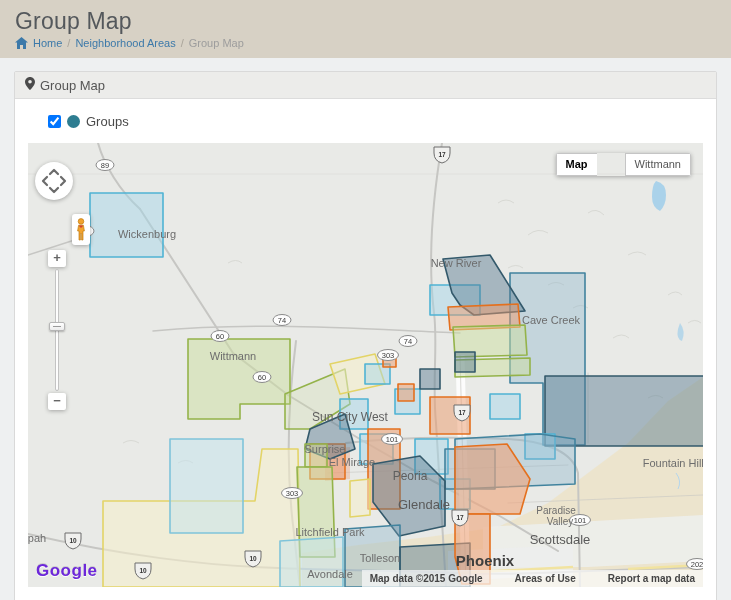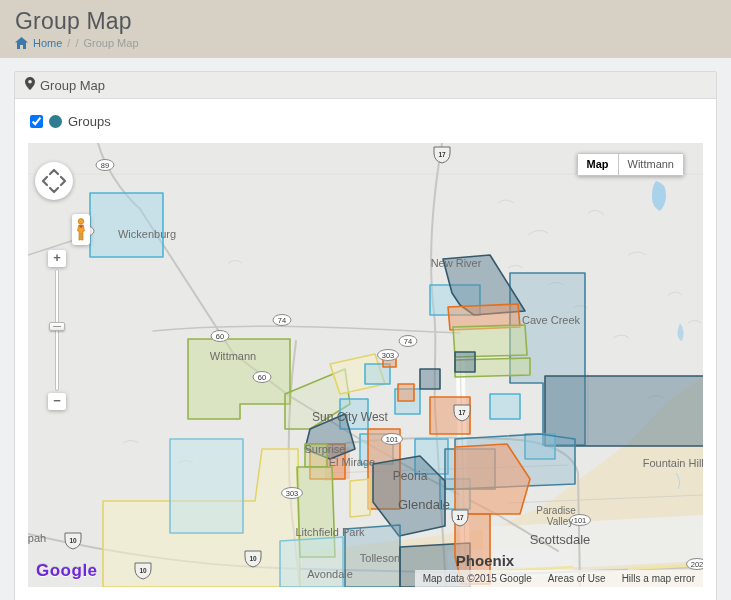--- a/index.html
+++ b/index.html
@@ -13,21 +13,21 @@
   .top-strip { background:#d7d1c5; padding:8px 16px 9px 15px; }
   .page-title { margin:0; font-size:23px; font-weight:400; color:#54585c; letter-spacing:.2px; }
   .breadcrumb { margin-top:2px; font-size:11px; color:#9d9d9d; display:flex; align-items:center; gap:5px; }
   .breadcrumb a { color:#3c79a9; text-decoration:none; }
   .crumb-sep { color:#a9a49a; }
   .home-icon svg { display:block; }
   
   .panel { margin:13px 14px 0 14px; background:#fff; border:1px solid #d9d9d9; border-radius:2px; }
   .panel-header { background:#ececea; border-bottom:1px solid #dcdcdc; padding:5px 10px; font-size:13px; color:#555; display:flex; align-items:center; gap:5px; }
   .panel-body { padding:13px 13px 14px 13px; }
-  .groups-row { display:flex; align-items:center; gap:6px; font-size:13px; color:#4a4a4a; margin:2px 0 14px 2px; }
+  .groups-row { display:flex; align-items:center; gap:6px; font-size:13px; color:#4a4a4a; margin:2px 0 14px 20px; }
   .groups-row input { margin:0; width:13px; height:13px; }
   .group-dot { width:13px; height:13px; border-radius:50%; background:#2e7d91; display:inline-block; }
   
   .map-wrap { position:relative; width:675px; height:444px; background:#e9eae7; overflow:hidden;padding-left:11px; }
   .map-wrap svg.basemap { position:absolute; inset:0; font-family:"Liberation Sans", sans-serif; }
   .rd { fill:none; stroke:#c6c6c3; stroke-linecap:round; }
   .pg { stroke-width:1.6; stroke-linejoin:round; }
   .pg-dark  { stroke:#33596b; fill:rgba(84,120,141,.45); }
   .pg-steel { stroke:#41839e; fill:rgba(130,175,200,.35); }
   .pg-teal  { stroke:#4fb3d4; fill:rgba(160,212,232,.45); }
@@ -49,44 +49,45 @@
   
   .ctl { position:absolute; box-shadow:0 1px 4px rgba(0,0,0,.3); background:#fff; }
   .pan-ctl { left:7px; top:19px; width:38px; height:38px; border-radius:50%; cursor:pointer; }
   .pegman-ctl { left:44px; top:71px; width:18px; height:31px; border-radius:3px; display:flex; align-items:center; justify-content:center; cursor:pointer; }
   .zoom-btn { left:20px; width:18px; height:17px; border-radius:2px; color:#666; font-size:13px; line-height:15px; text-align:center; cursor:pointer; font-weight:bold; }
   .zoom-in { top:107px; } .zoom-out { top:250px; }
   .zoom-track { position:absolute; left:27px; top:126px; width:4px; height:122px; background:#fdfdfd; border:1px solid #c3c3c3; border-radius:2px; }
   .zoom-handle { left:21px; top:179px; width:16px; height:9px; border-radius:2px; border:1px solid #b5b5b5; cursor:grab;
                  background:linear-gradient(#fff,#ececec); box-shadow:0 1px 2px rgba(0,0,0,.25); position:absolute;}
   .zoom-handle::after{ content:""; display:block; margin:3px auto 0; width:8px; height:1px; background:#9a9a9a; }
-  .maptype { position:absolute; right:19px; top:10px; display:flex; box-shadow:0 1px 4px rgba(0,0,0,.3); border-radius:2px; overflow:hidden; }
+  .maptype { position:absolute; right:12px; top:10px; display:flex; box-shadow:0 1px 4px rgba(0,0,0,.3); border-radius:2px; overflow:hidden;gap:28px; }
   .maptype button { border:1px solid #c5c5c5; background:#fff; font-family:"Liberation Sans",sans-serif;
                     font-size:11px; color:#565656; padding:4px 9px 5px; cursor:pointer; }
   .maptype .mt-map { font-weight:bold; color:#000; border-right:none; }
   .google-logo { position:absolute; left:8px; bottom:6px; font-size:17px; font-weight:bold; letter-spacing:.5px;
                  color:#6d28d9; text-shadow:0 1px 0 rgba(255,255,255,.9), 0 -1px 0 rgba(120,120,120,.25); cursor:pointer; }
-  .attrib { position:absolute; right:0; bottom:0; display:flex; gap:0; font-size:10px; color:#444;
-            background:rgba(250,250,250,.72); align-items:center; }
+  .attrib { position:absolute; right:0; bottom:0; display:flex; gap:16px; font-size:10px; color:#444;
+            background:rgba(250,250,250,.72); align-items:center;font-weight:bold; }
   .attrib span, .attrib a { padding:3px 8px; white-space:nowrap; color:#444; text-decoration:none; }
   .attrib a { cursor:pointer; }
 </style>
 </head>
 <body>
 
 <div class="top-strip">
   <h1 class="page-title">Group Map</h1>
   <div class="breadcrumb">
     <span class="home-icon">
         <svg width="13" height="12" viewBox="0 0 13 12">
           <path d="M6.5 0 L13 5.5 H11 V12 H8 V8 H5 V12 H2 V5.5 H0 Z" fill="#3c79a9"></path>
         </svg>
       </span>
     <a href="#">Home</a>
     <span class="crumb-sep">/</span>
+    <a href="#">Neighborhood Areas</a>
     <span class="crumb-sep">/</span>
     <span>Group Map</span>
   </div>
 </div>
 
 <div class="panel">
   <div class="panel-header">
     <span><svg width="10" height="13" viewBox="0 0 10 13">
           <path d="M5 0 C2.2 0 0 2.2 0 4.9 C0 8.4 5 13 5 13 C5 13 10 8.4 10 4.9 C10 2.2 7.8 0 5 0 Z M5 6.6 A1.8 1.8 0 1 1 5 3 A1.8 1.8 0 0 1 5 6.6 Z" fill="#4a4a4a"></path>
         </svg></span>
@@ -313,17 +314,17 @@
       <div class="maptype">
         <button class="mt-map">Map</button>
         <button class="mt-sat">Wittmann</button>
       </div>
 
       <div class="google-logo">Google</div>
 
       <div class="attrib">
         <span>Map data ©2015 Google</span>
         <a href="#">Areas of Use</a>
-        <a href="#">Hills a map error</a>
+        <a href="#">Report a map data</a>
       </div>
     </div>
   </div>
 </div>
 
 </body></html>

